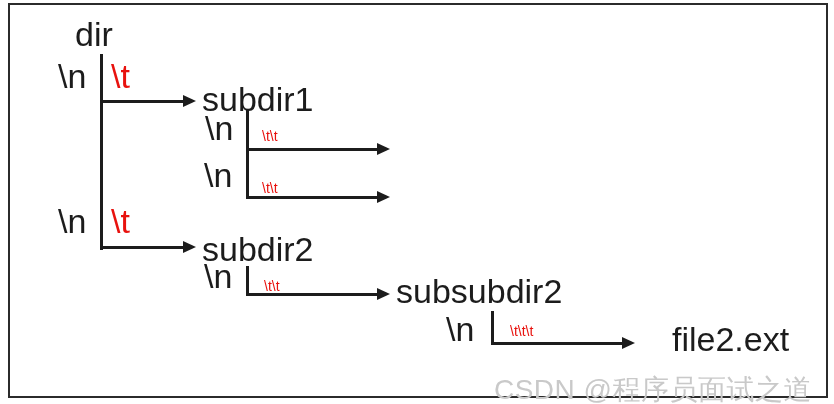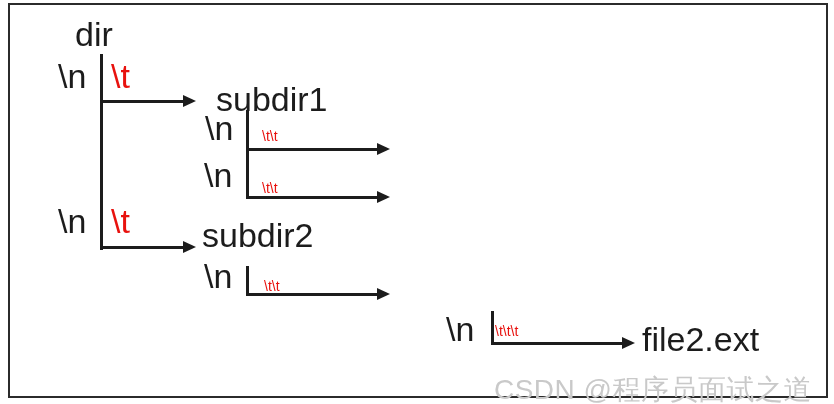--- a/index.html
+++ b/index.html
@@ -79,52 +79,53 @@
   </div>
   <div class="hline" style="left:100px;top:246px;width:83px">
     <i class="ah"></i>
   </div>
 
   <div class="txt big" style="left:58px;top:59px">\n</div>
   <div class="txt big red" style="left:111px;top:59px">\t</div>
   <div class="txt big" style="left:58px;top:204px">\n</div>
   <div class="txt big red" style="left:111px;top:204px">\t</div>
 
-  <div class="txt big" style="left:216px;top:82px">subdir1</div>
+  <div class="txt big" style="left:202px;top:82px">subdir1</div>
 
   <div class="vline" style="left:246px;top:110px;height:89px"></div>
   <div class="hline" style="left:246px;top:148px;width:131px">
     <i class="ah"></i>
   </div>
   <div class="hline" style="left:246px;top:196px;width:131px">
     <i class="ah"></i>
   </div>
 
   <div class="txt big" style="left:205px;top:111px">\n</div>
   <div class="txt small red" style="left:262px;top:129px">\t\t</div>
   <div class="txt big" style="left:204px;top:158px">\n</div>
   <div class="txt small red" style="left:262px;top:181px">\t\t</div>
 
 
-  <div class="txt big" style="left:202px;top:218px">subdir2</div>
+  <div class="txt big" style="left:202px;top:232px">subdir2</div>
 
   <div class="vline" style="left:246px;top:266px;height:30px"></div>
   <div class="hline" style="left:246px;top:293px;width:131px">
     <i class="ah"></i>
   </div>
 
   <div class="txt big" style="left:204px;top:259px">\n</div>
   <div class="txt small red" style="left:264px;top:279px">\t\t</div>
 
+  <div class="txt big" style="left:396px;top:274px">subsubdir2</div>
 
   <div class="vline" style="left:491px;top:311px;height:34px"></div>
   <div class="hline" style="left:491px;top:342px;width:131px">
     <i class="ah"></i>
   </div>
 
   <div class="txt big" style="left:446px;top:312px">\n</div>
-  <div class="txt small red" style="left:495px;top:324px">\t\t\t</div>
+  <div class="txt small red" style="left:510px;top:324px">\t\t\t</div>
 
-  <div class="txt big" style="left:642px;top:322px">file2.ext</div>
+  <div class="txt big" style="left:672px;top:322px">file2.ext</div>
 
   <div class="watermark">CSDN @程序员面试之道</div>
 
 </div>
 
 </body></html>

